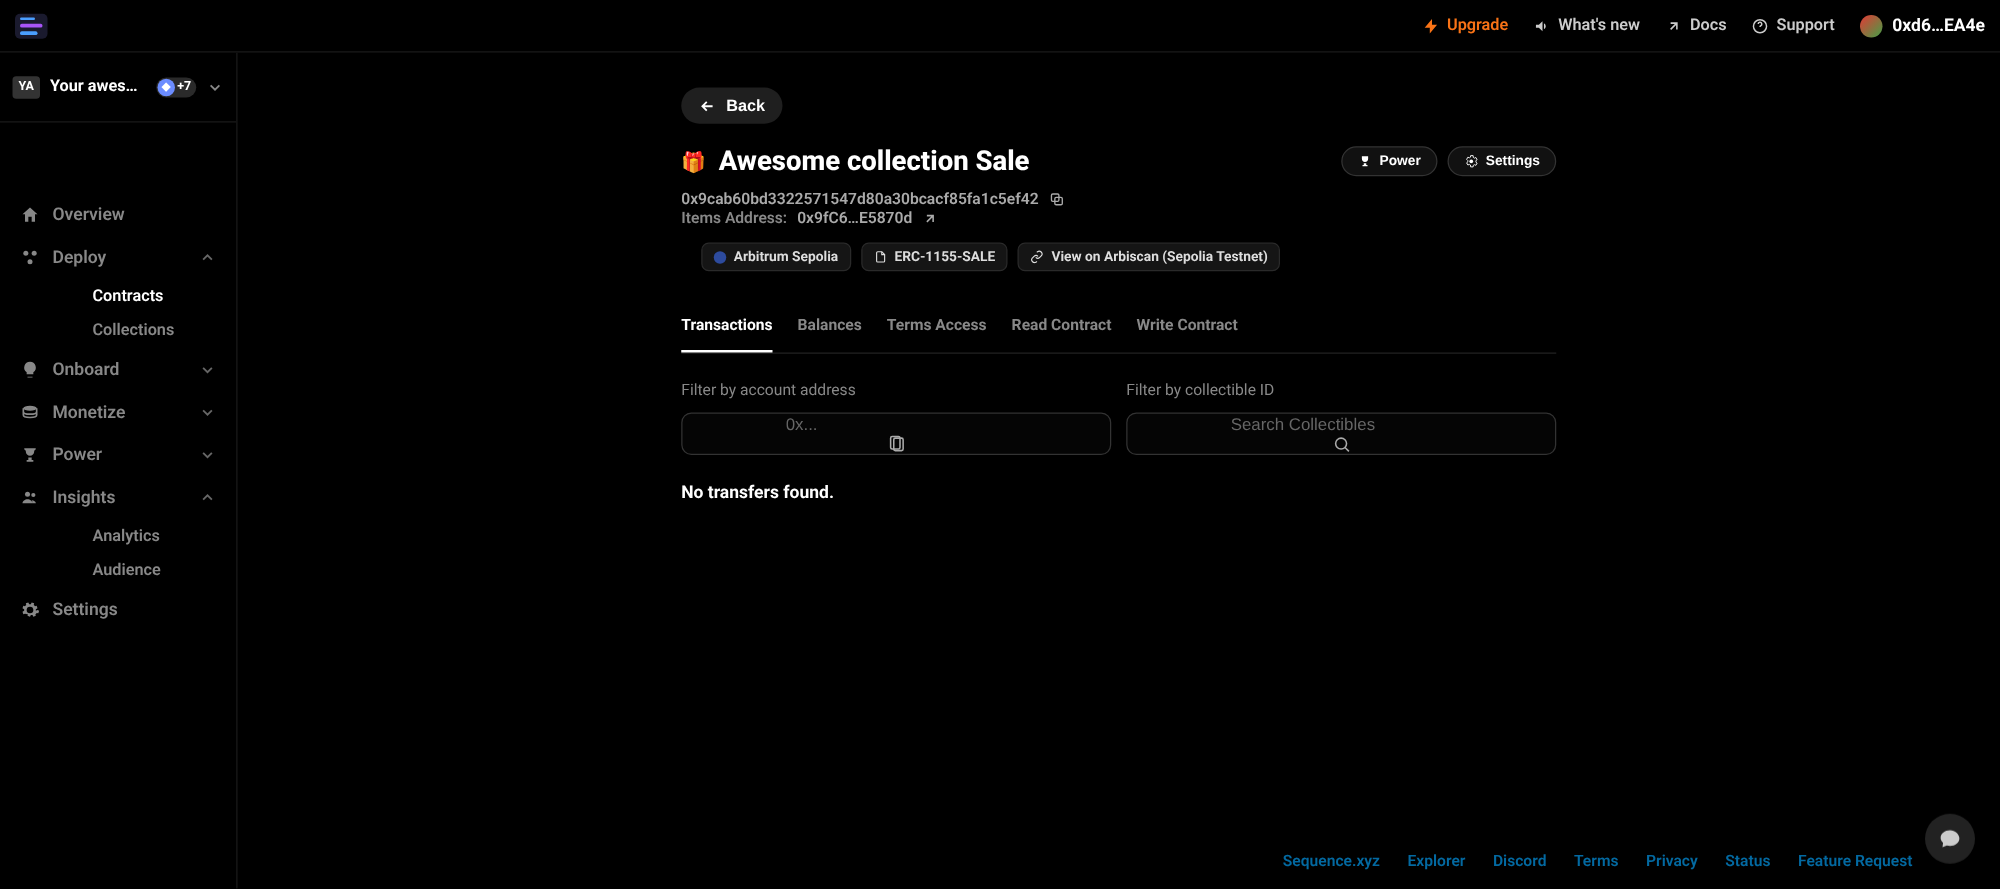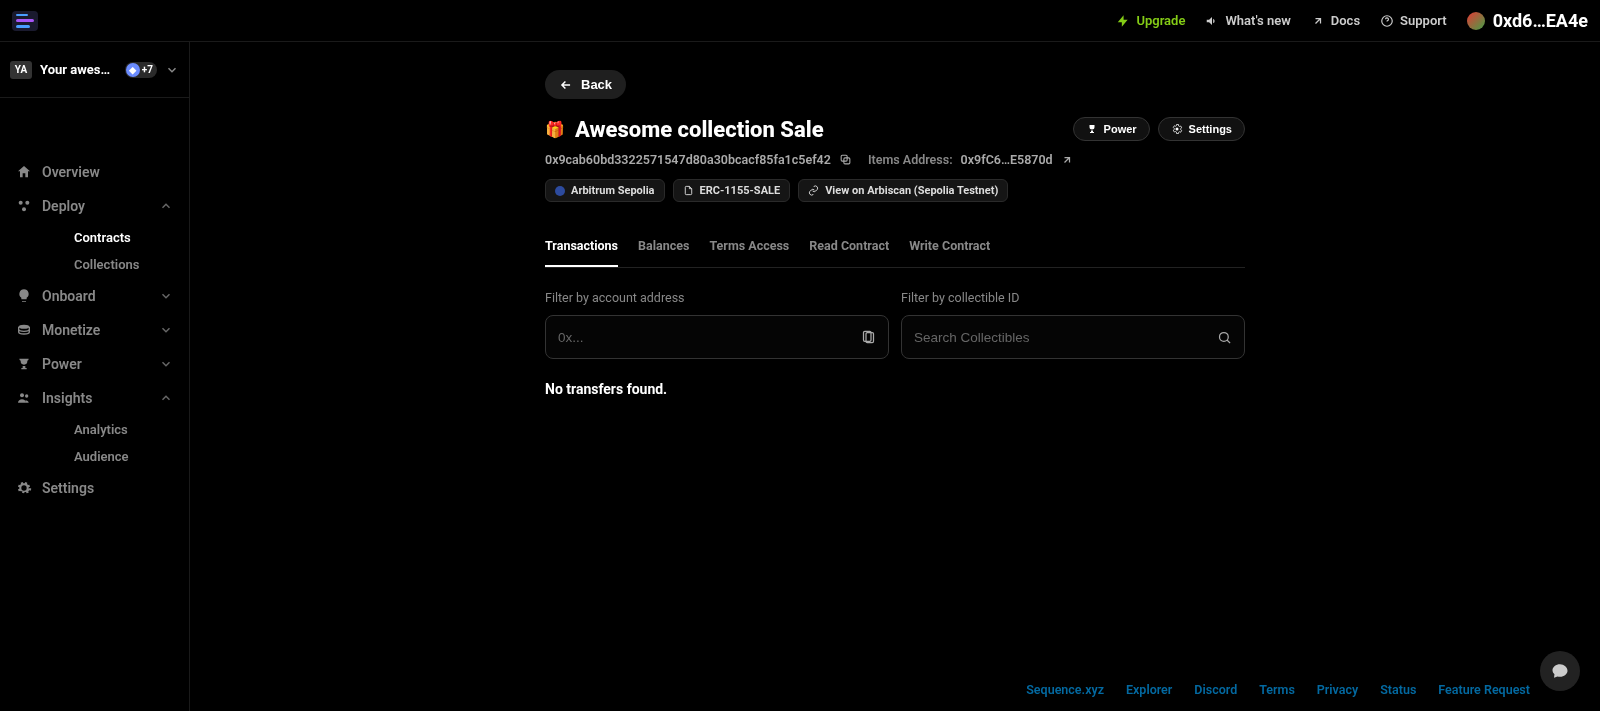--- a/index.html
+++ b/index.html
@@ -30,23 +30,23 @@
     border-radius: 4px;
     padding: 3px 4px;
   }
   .logo-bar { height: 3px; border-radius: 2px; }
   .logo-bar.b1 { width: 65%; background: #4a9eff; }
   .logo-bar.b2 { width: 100%; background: #a855f7; }
   .logo-bar.b3 { width: 80%; background: #4a9eff; }
 
   .topbar-right { display: flex; align-items: center; gap: 20px; }
   .topbar-link { display: flex; align-items: center; gap: 6px; color: #ccc; font-weight: 600; font-size: 13px; cursor: pointer; }
-  .topbar-link.purple { color: #84cc16; }
+  .topbar-link.purple { color: #f97316; }
   .topbar-icon { width: 14px; height: 14px; display: inline-flex; align-items: center; justify-content: center; }
-  .wallet-badge { display:flex; align-items:center; gap:8px; font-weight:700; font-size:18px; }
+  .wallet-badge { display:flex; align-items:center; gap:8px; font-weight:700; font-size:14px; }
   .wallet-dot {
     width:18px; height:18px; border-radius:50%;
     background: linear-gradient(135deg, #e53935 0%, #43a047 100%);
   }
 
   
   .body { flex:1; display:flex; overflow:hidden; }
 
   
   .sidebar {
@@ -107,25 +107,25 @@
   .page-title { font-size:22px; font-weight:800; }
 
   .header-actions { display:flex; gap:8px; }
   .pill-btn {
     display:inline-flex; align-items:center; gap:6px;
     background:#111; border:1px solid #333; color:#fff;
     border-radius:16px; padding:5px 12px;
     font-size:11px; font-weight:700; cursor:pointer;
   }
 
-  .meta { margin-top:10px; display:flex; gap:16px; }
+  .meta { margin-top:10px; display:flex; flex-direction:column; gap:0; }
   .meta-row { display:flex; align-items:center; gap:8px; color:#aaa; font-size:12.5px; font-weight:600; }
   .meta-row .label { color:#888; }
 
-  .chips { display:flex; gap:8px; margin-top:12px; flex-wrap:wrap; }
+  .chips { display:flex; gap:8px; margin-top:12px; flex-wrap:wrap;margin-left:16px; }
   .chip {
     display:inline-flex; align-items:center; gap:6px;
     background:#151515; border:1px solid #2a2a2a;
     border-radius:6px; padding:4px 9px;
     font-size:11px; font-weight:700; color:#ddd;
     cursor:pointer;
   }
   .chip .dot { width:10px; height:10px; border-radius:50%; background:#2d4b9e; display:inline-block; }
 
   .tabs { display:flex; gap:20px; border-bottom:1px solid #222; margin-top:26px; }
@@ -134,21 +134,21 @@
     cursor:pointer; border-bottom:2px solid transparent;
   }
   .tab.active { color:#fff; border-bottom-color:#fff; }
 
   .filters { display:flex; gap:12px; margin-top:22px; }
   .filter-col { flex:1; display:flex; flex-direction:column; gap:10px; }
   .filter-label { font-size:12.5px; color:#888; font-weight:400; }
   .input-wrap {
     display:flex; align-items:center;
     border:1px solid #333; border-radius:8px;
-    padding:0 12px; height:44px; background:#050505;
+    padding:0 12px; height:34px; background:#050505;flex-direction:column;
   }
   .input-wrap input {
     flex:1; background:transparent; border:none; outline:none;
     color:#fff; font-size:13.5px;
   }
   .input-wrap input::placeholder { color:#666; }
   .input-icon { color:#aaa; width:16px; height:16px; display:flex; align-items:center; justify-content:center; cursor:pointer; }
 
   .empty { margin-top:22px; font-size:14px; font-weight:700; }
 

